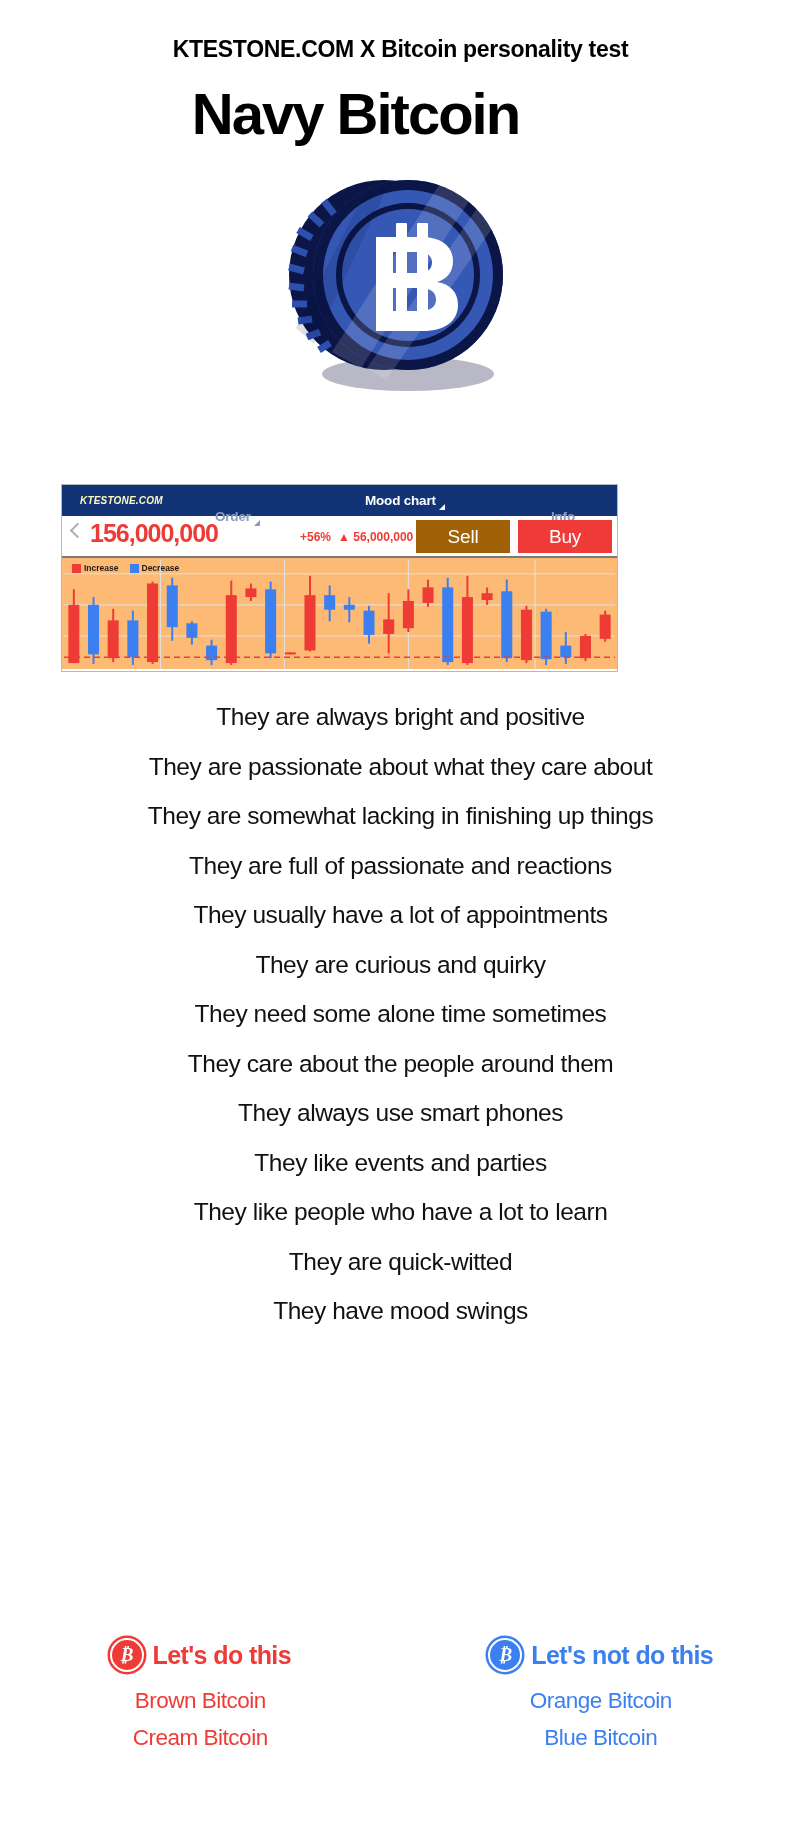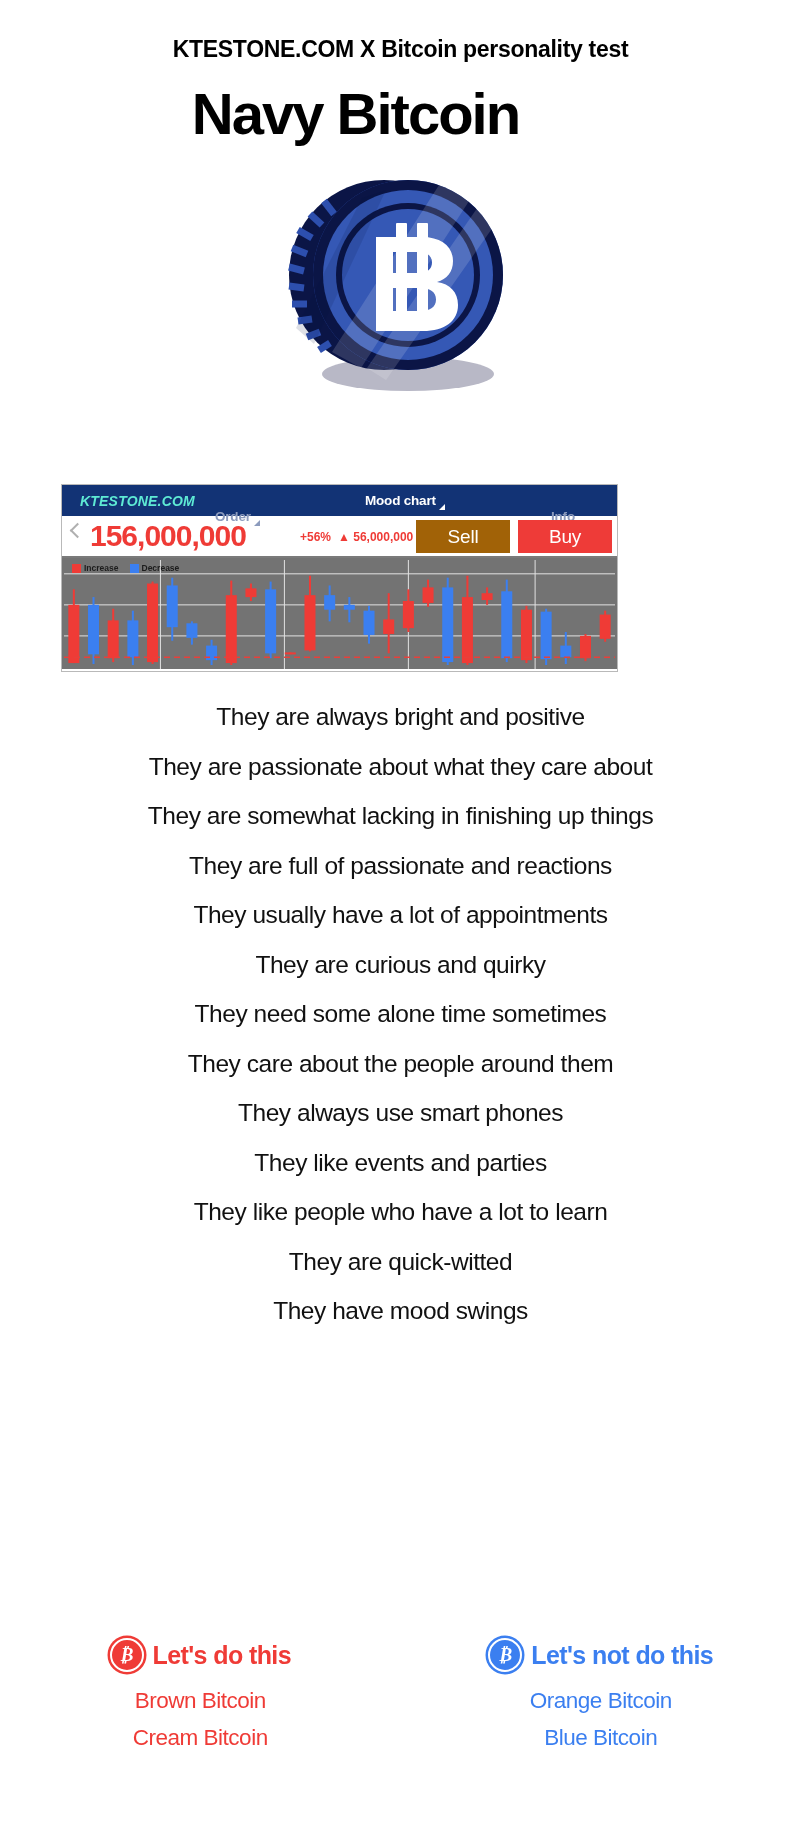--- a/index.html
+++ b/index.html
@@ -27,21 +27,21 @@
   
   .widget{
     position:absolute; left:61px; top:484px; width:557px; height:188px;
     border:1px solid #b9b9b9; background:#fff;
   }
   .w-top{
     height:31px; background:#123375; display:flex; align-items:center;
     position:relative;
   }
   .w-brand{
-    position:absolute; left:18px; color:#5eead4; font-size:14px;
+    position:absolute; left:18px; color:#fef9c3; font-size:10px;
     font-weight:800; font-style:italic; letter-spacing:0.2px;
   }
   .w-tab{
     position:absolute; color:#ffffff; font-size:13.5px; font-weight:600;
     letter-spacing:-0.2px; display:flex; align-items:flex-end;
   }
   .w-tab.dim{ color:#8c9bbd;margin-top:32px; }
   .w-tab.order{ left:153px; }
   .w-tab.mood{ left:303px; }
   .w-tab.info{ left:489px; }
@@ -57,40 +57,40 @@
     border-bottom:2px solid #7a7a7a;
   }
   .chev{
     position:absolute; left:10px; top:9px;
     width:11px; height:11px;
     border-left:2px solid #b0b0b0; border-bottom:2px solid #b0b0b0;
     transform:rotate(45deg);
   }
   .price-main{
     position:absolute; left:28px; top:3px;
-    font-size:30px; font-weight:700; color:#ef3b36; letter-spacing:-1px;
+    font-size:25px; font-weight:700; color:#ef3b36; letter-spacing:-1px;
   }
   .price-pct{
     position:absolute; left:230px; top:14px;
     font-size:12px; font-weight:700; color:#ef3b36;margin-left:8px;
   }
   .price-delta{
     position:absolute; left:276px; top:14px;
     font-size:12px; font-weight:600; color:#ef3b36; white-space:nowrap;
   }
   .btn{
     position:absolute; top:4px; height:33px; width:94px;
     display:flex; align-items:center; justify-content:center;
     color:#fff; font-size:19px; font-weight:400; letter-spacing:-0.2px;
     cursor:pointer;
   }
   .btn-sell{ left:354px; background:#a16207; }
   .btn-buy{ left:456px; background:#ee3b38; }
 
-  .w-chart{ position:relative; height:111px; background:#737373; overflow:hidden; }
+  .w-chart{ position:relative; height:111px; background:#fdba74; overflow:hidden; }
   .legend{
     position:absolute; left:10px; top:5px; display:flex; gap:11px; z-index:4;
     align-items:center; font-size:8.5px; font-weight:700; color:#1c1c1c;
   }
   .legend-item{ display:flex; align-items:center; gap:3px; }
   .sw{ width:9px; height:9px; display:inline-block; }
   .sw.up{ background:#ef3b36; }
   .sw.down{ background:#3b7ff0; }
 
   

